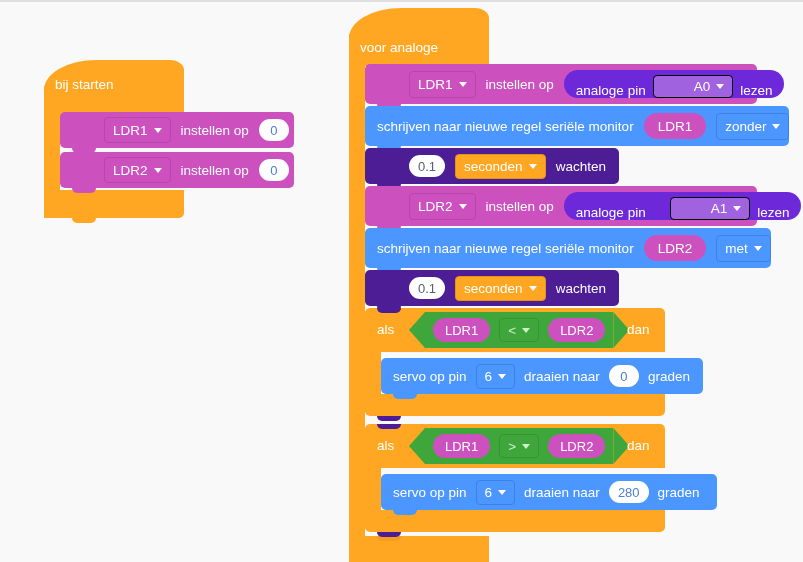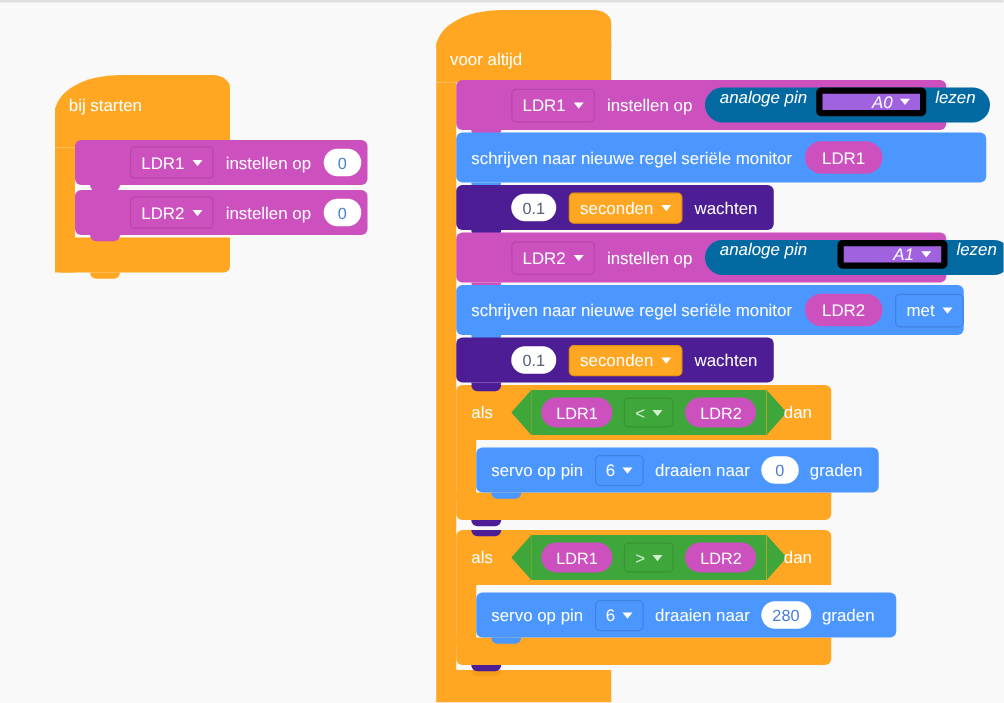--- a/index.html
+++ b/index.html
@@ -56,21 +56,21 @@
   .caret{
     width:0;height:0;
     border-left:4.5px solid transparent;
     border-right:4.5px solid transparent;
     border-top:5px solid #fff;
     display:inline-block;
   }
   .dd-magenta{background:#CC51BF;border:1px solid #B845AC;}
   .dd-orange{background:#FFA722;border:1px solid #E79312;justify-content:center;}
   .dd-blue{background:#4C97FF;border:1px solid #3E82E0;}
-  .dd-purple{background:#A162E0;border:5px solid #000000;padding-left:40px;}
+  .dd-purple{background:#A162E0;border:1px solid #000000;padding-left:40px;}
   .dd-green{background:#3FA63C;border:1px solid #389433;color:#CFF0CB;}
   .dd-green .caret{border-top-color:#CFF0CB;}
 
   .oval{
     display:inline-flex;align-items:center;justify-content:center;
     background:#fff;border-radius:999px;
     color:#4a7fd1;font-size:13px;
     min-width:30px;height:22px;padding:0 9px;
     box-sizing:border-box;
   }
@@ -79,26 +79,25 @@
   .varpill{
     display:inline-flex;align-items:center;justify-content:center;
     background:#CC51BF;border-radius:999px;
     color:#fff;font-size:13.5px;
     height:26px;padding:0 14px;
     box-sizing:border-box;
   }
   .varpill.sm{height:24px;padding:0 12px;font-size:13px;}
 
   .reporter{
-    display:inline-flex;align-items:flex-start;gap:7px;
-    background:#0369a1;border-radius:999px;
+    display:inline-flex;align-items:flex-end;gap:7px;
+    background:#6d28d9;border-radius:999px;
     color:#fff;font-size:13.5px;
     height:28px;padding:0 12px;
     box-sizing:border-box;
-    font-style:italic;
   }
   .hexwrap{
     display:inline-flex;align-items:center;
     position:relative;
   }
   .hexbool2{
     display:inline-flex;align-items:center;gap:9px;
     background:#3FA63C;color:#fff;font-size:13.5px;
     height:36px;padding:0 8px;box-sizing:border-box;
   }
@@ -147,21 +146,21 @@
       <i class="caret"></i>
     </span>
     <span class="lbl">instellen op</span>
     <span class="oval">0</span>
   </div>
 
   <div class="blk" style="left:349px;top:6px;width:140px;height:556px;">
     <div style="position:absolute;left:0;top:0;width:140px;height:30px;
                 background:#FFA722;border-radius:52px 14px 0 0 / 30px 10px 0 0;"></div>
     <div style="position:absolute;left:0;top:26px;width:140px;height:32px;background:#FFA722;"></div>
-    <div class="hat-label" style="left:11px;top:32px;">voor altijd</div>
+    <div class="hat-label" style="left:11px;top:32px;">voor analoge</div>
     <div style="position:absolute;left:0;top:58px;width:16px;height:470px;background:#FFA722;"></div>
     <div style="position:absolute;left:0;top:528px;width:140px;height:34px;background:#FFA722;"></div>
     <div style="position:absolute;left:28px;top:528px;width:24px;height:5px;background:#E59414;
                 border-radius:0 0 5px 5px;opacity:.45;"></div>
   </div>
 
   <div class="blk stackblk c-magenta" style="left:365px;top:62px;width:392px;height:40px;gap:10px;">
     <div class="notch c-magenta" style="top:40px;"></div>
     <span class="dd dd-magenta" style="margin-left:34px;height:27px;">
       <span>LDR1</span>
@@ -175,20 +174,24 @@
         <i class="caret"></i>
       </span>
       <span>lezen</span>
     </span>
   </div>
 
   <div class="blk stackblk c-blue" style="left:365px;top:104px;width:424px;height:40px;gap:10px;padding:0 12px;">
     <div class="notch c-blue" style="top:40px;"></div>
     <span class="lbl">schrijven naar nieuwe regel seriële monitor</span>
     <span class="varpill">LDR1</span>
+    <span class="dd dd-blue" style="height:27px;">
+      <span>zonder</span>
+      <i class="caret"></i>
+    </span>
   </div>
 
   <div class="blk stackblk c-orange" style="left:365px;top:146px;width:254px;height:36px;gap:10px;">
     <div class="notch c-orange" style="top:36px;"></div>
     <span class="oval dark" style="margin-left:34px;">0.1</span>
     <span class="dd dd-orange" style="height:25px;">
       <span>seconden</span>
       <i class="caret"></i>
     </span>
     <span class="lbl">wachten</span>

